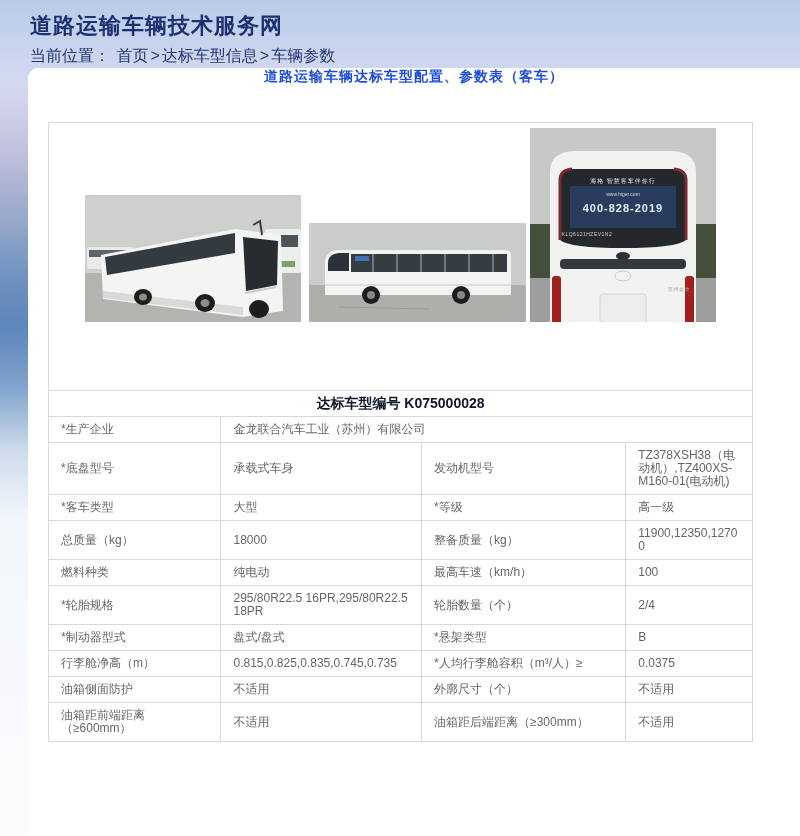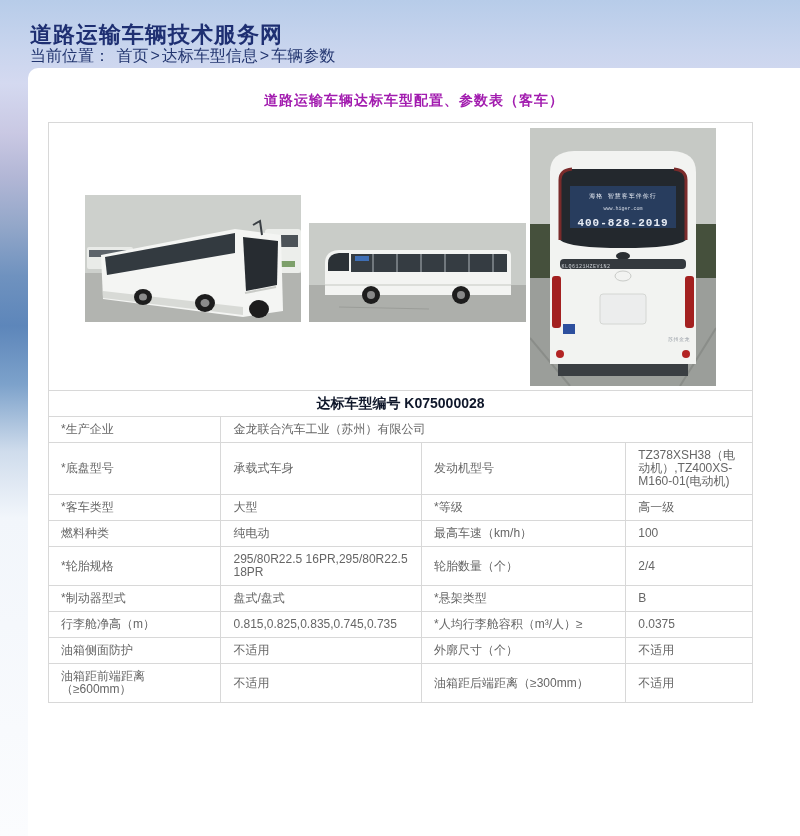--- a/index.html
+++ b/index.html
@@ -5,35 +5,35 @@
   html,body{margin:0;padding:0;}
   body{
     width:800px;height:836px;overflow:hidden;position:relative;
     font-family:"Liberation Sans","DejaVu Sans",sans-serif;
     background:linear-gradient(180deg,
       #b7cce9 0%, #c9d5ee 6%, #d4d9f0 10%, #c9c8e3 16%,
       #b3b7d6 21%, #93a7c9 27%, #6f92bf 33%, #5d86ba 39%,
       #7da2cb 46%, #cfdcec 54%, #f2f6fb 62%, #fbfcfe 100%);
   }
   .site-title{
-    position:absolute;left:30px;top:20px;
+    position:absolute;left:30px;top:11px;
     font-size:22px;font-weight:bold;color:#1e2f72;letter-spacing:1px;
   }
   .breadcrumb{
     position:absolute;left:30px;top:46px;
     font-size:16px;color:#22356f;
   }
   .breadcrumb span{margin-right:2px;}
   .panel{
     position:absolute;left:28px;top:68px;right:0;bottom:0;
     background:#ffffff;border-top-left-radius:10px;
   }
   .table-title{
-    margin:0;padding-top:24px;text-align:center;
-    font-size:14px;font-weight:bold;color:#a21caf;letter-spacing:1px;
+    margin:0;text-align:center;
+    font-size:14px;font-weight:bold;color:#1d4ed8;letter-spacing:1px;
   }
   table.spec{
     position:absolute;left:20px;top:54px;
     width:705px;border-collapse:collapse;table-layout:fixed;
     font-size:12px;color:#666;
   }
   table.spec td{
     border:1px solid #d8d8d8;
     padding:6px 12px;line-height:13px;
     vertical-align:middle;word-wrap:break-word;
@@ -44,21 +44,21 @@
   table.spec col.c4{width:18%}
   td.photos-cell{height:255px;padding:0;position:relative;}
   td.model-heading-cell{
     text-align:center;font-size:14px;font-weight:bold;color:#0f172a;
     padding:9px 12px;
   }
   .photo{position:absolute;overflow:hidden;}
   .photo svg{display:block;}
   #photo-front{left:36px;top:72px;width:216px;height:127px;}
   #photo-side{left:260px;top:100px;width:217px;height:99px;}
-  #photo-rear{left:481px;top:5px;width:186px;height:258px;font-family:Liberation Mono, monospace;}
+  #photo-rear{left:481px;top:5px;width:186px;height:194px;}
   .rear-ad-text{
     position:absolute;left:14%;top:24%;width:72%;
     text-align:center;color:#e8edf5;
   }
   .rear-ad-text .tagline{font-size:6px;letter-spacing:1px;}
   .rear-ad-text .website{font-size:5px;opacity:.85;}
   .rear-ad-text .phone{font-size:11px;font-weight:bold;letter-spacing:1px;margin-top:1px;}
   .rear-model-text{
     position:absolute;left:17%;top:51.5%;
     font-size:5px;color:#cfd3d8;letter-spacing:.5px;
@@ -188,20 +188,26 @@
           <td>发动机型号</td>
           <td>TZ378XSH38（电动机）,TZ400XS-M160-01(电动机)</td>
         </tr>
         <tr>
           <td>*客车类型</td>
           <td>大型</td>
           <td>*等级</td>
           <td>高一级</td>
         </tr>
         <tr>
+          <td>总质量（kg）</td>
+          <td>18000</td>
+          <td>整备质量（kg）</td>
+          <td>11900,12350,12700</td>
+        </tr>
+        <tr>
           <td>燃料种类</td>
           <td>纯电动</td>
           <td>最高车速（km/h）</td>
           <td>100</td>
         </tr>
         <tr>
           <td>*轮胎规格</td>
           <td>295/80R22.5 16PR,295/80R22.5 18PR</td>
           <td>轮胎数量（个）</td>
           <td>2/4</td>

